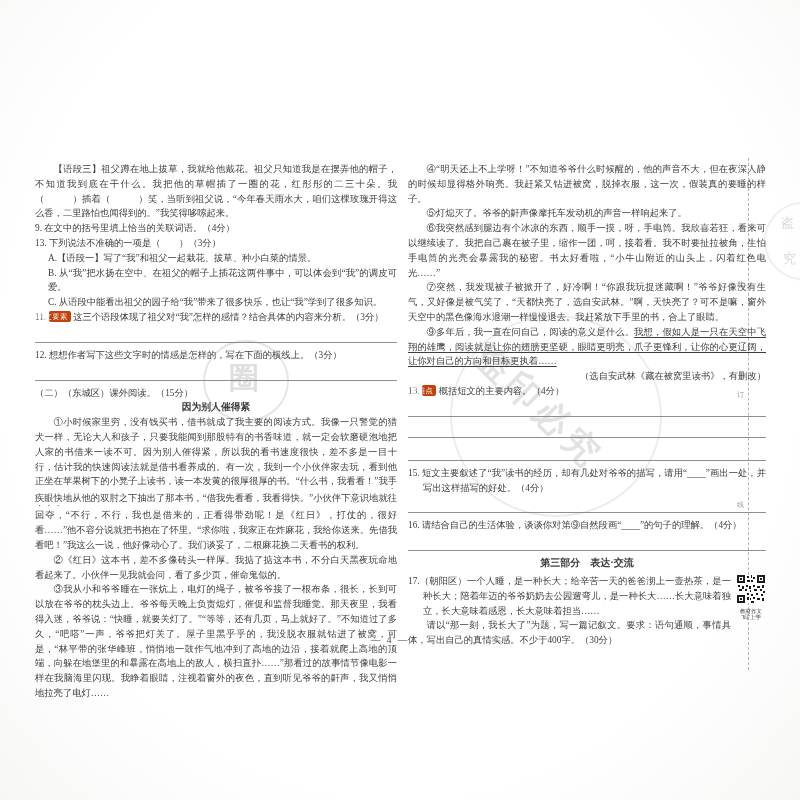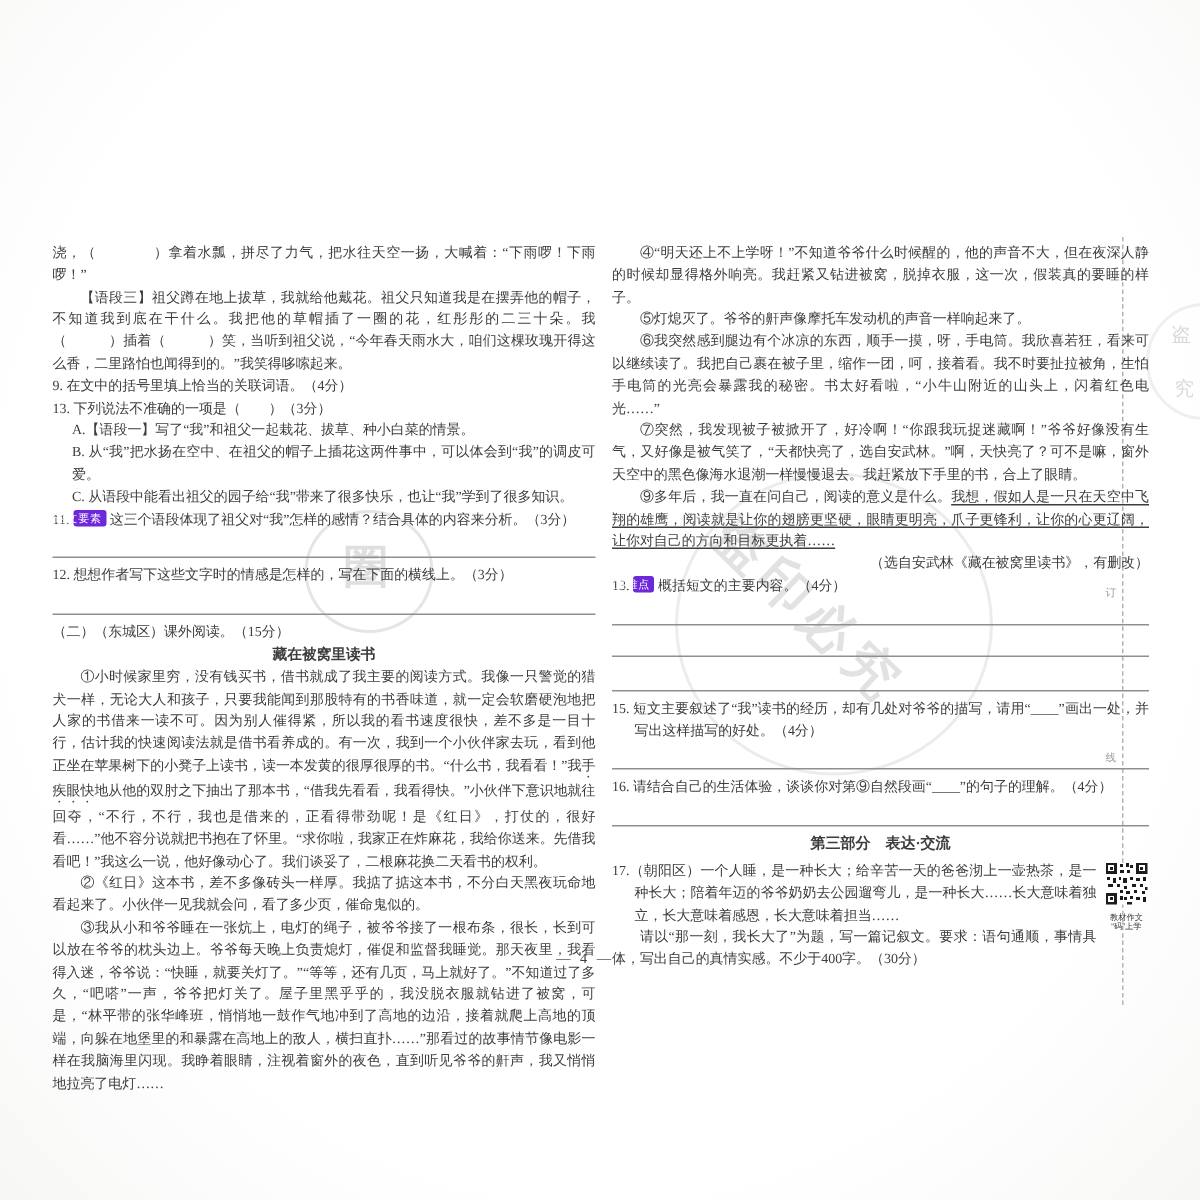--- a/index.html
+++ b/index.html
@@ -10,21 +10,21 @@
     color:#3d3d3d;
   }
   .col{position:absolute;top:162px;font-size:9.3px;line-height:14.8px;text-align:justify;z-index:2;}
   .col-left{left:35px;width:362px;}
   .col-right{left:408px;width:358px;}
   p{margin:0;text-indent:2em;}
   p.noindent{text-indent:0;}
   .q{margin:0;padding-left:15px;text-indent:-15px;}
   .opt{margin:0 0 0 13px;text-indent:0;}
   .badge{
-    display:inline-block;background:#6d28d9;color:#ffffff;
+    display:inline-block;background:#c2410c;color:#ffffff;
     font-size:7.3px;line-height:9.5px;padding:0.5px 3px;border-radius:2px;
     letter-spacing:0.5px;vertical-align:1px;font-family:"Liberation Sans",sans-serif;
   }
   .ans{height:17px;border-bottom:1px solid #8f8f8f;margin:0 0 5px 0;}
   .ans2{height:15px;border-bottom:1px solid #8f8f8f;margin:0 0 5px 0;}
   .center-bold{text-align:center;font-weight:bold;text-indent:0;font-size:9.8px;}
   .sec3{text-align:center;font-weight:bold;text-indent:0;font-size:10px;margin:3px 0 3px 0;}
   .attribution{text-align:right;text-indent:0;}
   .underline{text-decoration:underline;text-underline-offset:2px;}
   .emdot{-webkit-text-emphasis:filled dot;-webkit-text-emphasis-position:under right;
@@ -62,33 +62,32 @@
 <span class="edge-ch ec1">盗</span>
 <span class="edge-ch ec2">究</span>
 
 <div class="binding">
   <span class="bind-char bc1">装</span>
   <span class="bind-char bc2">订</span>
   <span class="bind-char bc3">线</span>
 </div>
 
 <div class="col col-left">
-  <p class="noindent">浇，（　　　　）拿着水瓢，拼尽了力气，把水往天空一扬，大喊着：“下雨啰！下雨啰！”</p>
   <p>【语段三】祖父蹲在地上拔草，我就给他戴花。祖父只知道我是在摆弄他的帽子，不知道我到底在干什么。我把他的草帽插了一圈的花，红彤彤的二三十朵。我（　　　）插着（　　　）笑，当听到祖父说，“今年春天雨水大，咱们这棵玫瑰开得这么香，二里路怕也闻得到的。”我笑得哆嗦起来。</p>
   <p class="q">9. 在文中的括号里填上恰当的关联词语。（4分）</p>
   <p class="q">13. 下列说法不准确的一项是（　　）（3分）</p>
   <p class="opt">A.【语段一】写了“我”和祖父一起栽花、拔草、种小白菜的情景。</p>
   <p class="opt">B. 从“我”把水扬在空中、在祖父的帽子上插花这两件事中，可以体会到“我”的调皮可爱。</p>
   <p class="opt">C. 从语段中能看出祖父的园子给“我”带来了很多快乐，也让“我”学到了很多知识。</p>
   <p class="q"><span>11.</span> <span class="badge">语文要素</span> <span>这三个语段体现了祖父对“我”怎样的感情？结合具体的内容来分析。（3分）</span></p>
   <div class="ans"></div>
   <p class="q">12. 想想作者写下这些文字时的情感是怎样的，写在下面的横线上。（3分）</p>
   <div class="ans"></div>
   <p class="noindent">（二）（东城区）课外阅读。（15分）</p>
-  <p class="center-bold">藏在被窝里读书</p>
+  <p class="center-bold">因为别人催得紧</p>
   <p><span>①小时候家里穷，没有钱买书，借书就成了我主要的阅读方式。我像一只警觉的猎犬一样，无论大人和孩子，只要我能闻到那股特有的书香味道，就一定会软磨硬泡地把人家的书借来一读不可。因为别人催得紧，所以我的看书速度很快，差不多是一目十行，估计我的快速阅读法就是借书看养成的。有一次，我到一个小伙伴家去玩，看到他正坐在苹果树下的小凳子上读书，读一本发黄的很厚很厚的书。“什么书，我看看！”我</span><span class="emdot">手疾眼快</span><span>地从他的双肘之下抽出了那本书，“借我先看看，我看得快。”小伙伴下意识地就往回夺，“不行，不行，我也是借来的，正看得带劲呢！是《红日》，打仗的，很好看……”他不容分说就把书抱在了怀里。“求你啦，我家正在炸麻花，我给你送来。先借我看吧！”我这么一说，他好像动心了。我们谈妥了，二根麻花换二天看书的权利。</span></p>
   <p>②《红日》这本书，差不多像砖头一样厚。我掂了掂这本书，不分白天黑夜玩命地看起来了。小伙伴一见我就会问，看了多少页，催命鬼似的。</p>
   <p>③我从小和爷爷睡在一张炕上，电灯的绳子，被爷爷接了一根布条，很长，长到可以放在爷爷的枕头边上。爷爷每天晚上负责熄灯，催促和监督我睡觉。那天夜里，我看得入迷，爷爷说：“快睡，就要关灯了。”“等等，还有几页，马上就好了。”不知道过了多久，“吧嗒”一声，爷爷把灯关了。屋子里黑乎乎的，我没脱衣服就钻进了被窝，可是，“林平带的张华峰班，悄悄地一鼓作气地冲到了高地的边沿，接着就爬上高地的顶端，向躲在地堡里的和暴露在高地上的敌人，横扫直扑……”那看过的故事情节像电影一样在我脑海里闪现。我睁着眼睛，注视着窗外的夜色，直到听见爷爷的鼾声，我又悄悄地拉亮了电灯……</p>
 </div>
 
 <div class="col col-right">
   <p>④“明天还上不上学呀！”不知道爷爷什么时候醒的，他的声音不大，但在夜深人静的时候却显得格外响亮。我赶紧又钻进被窝，脱掉衣服，这一次，假装真的要睡的样子。</p>
   <p>⑤灯熄灭了。爷爷的鼾声像摩托车发动机的声音一样响起来了。</p>
   <p>⑥我突然感到腿边有个冰凉的东西，顺手一摸，呀，手电筒。我欣喜若狂，看来可以继续读了。我把自己裹在被子里，缩作一团，呵，接着看。我不时要扯拉被角，生怕手电筒的光亮会暴露我的秘密。书太好看啦，“小牛山附近的山头上，闪着红色电光……”</p>
   <p>⑦突然，我发现被子被掀开了，好冷啊！“你跟我玩捉迷藏啊！”爷爷好像没有生气，又好像是被气笑了，“天都快亮了，选自安武林。”啊，天快亮了？可不是嘛，窗外天空中的黑色像海水退潮一样慢慢退去。我赶紧放下手里的书，合上了眼睛。</p>

